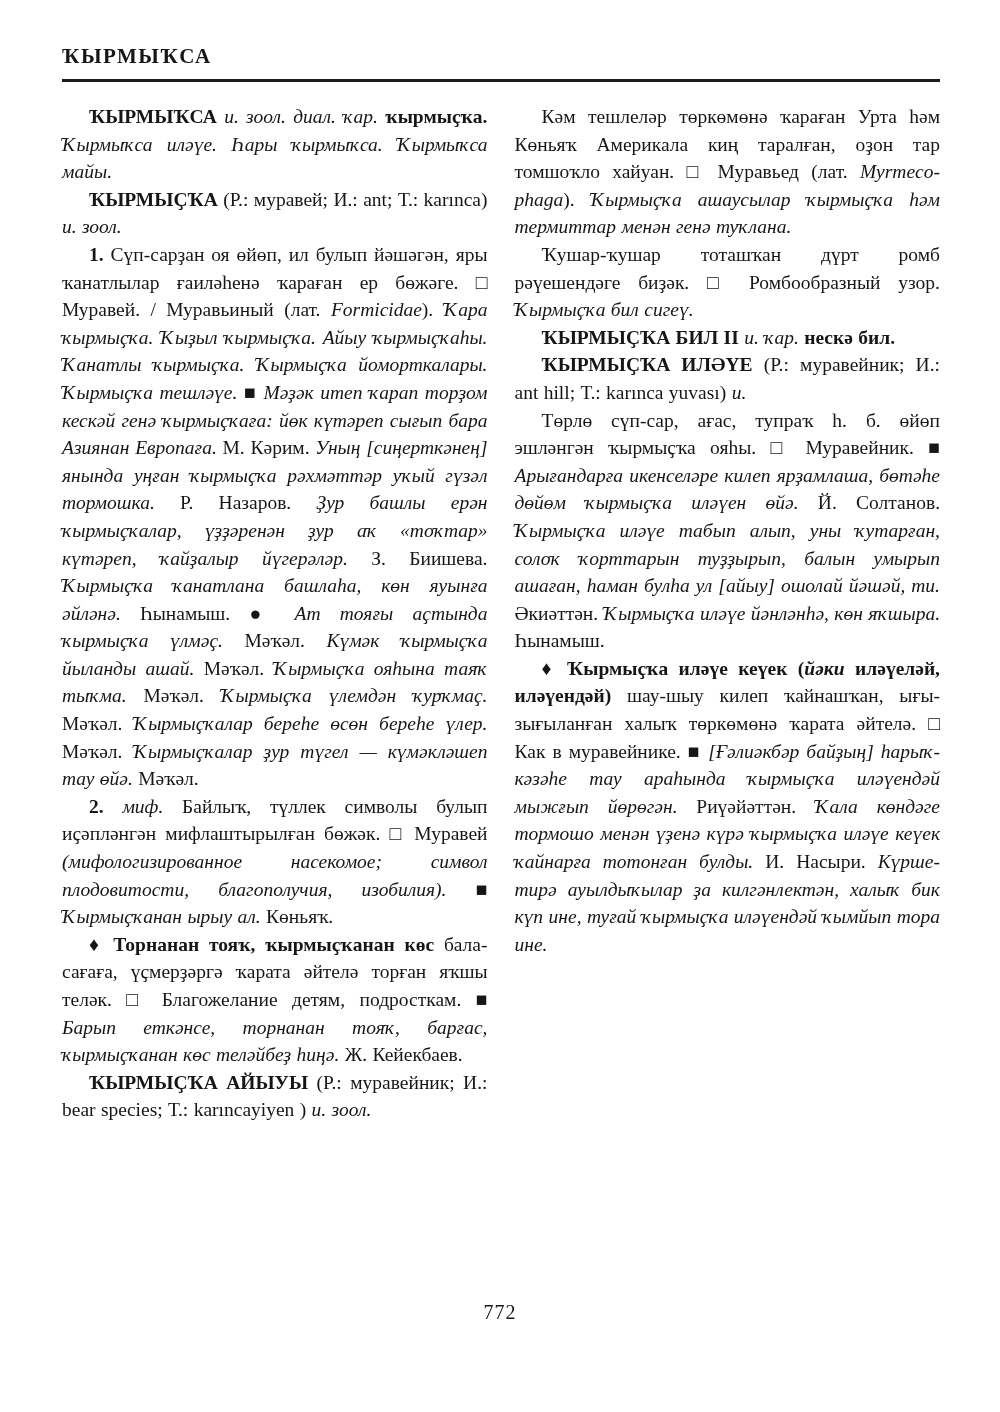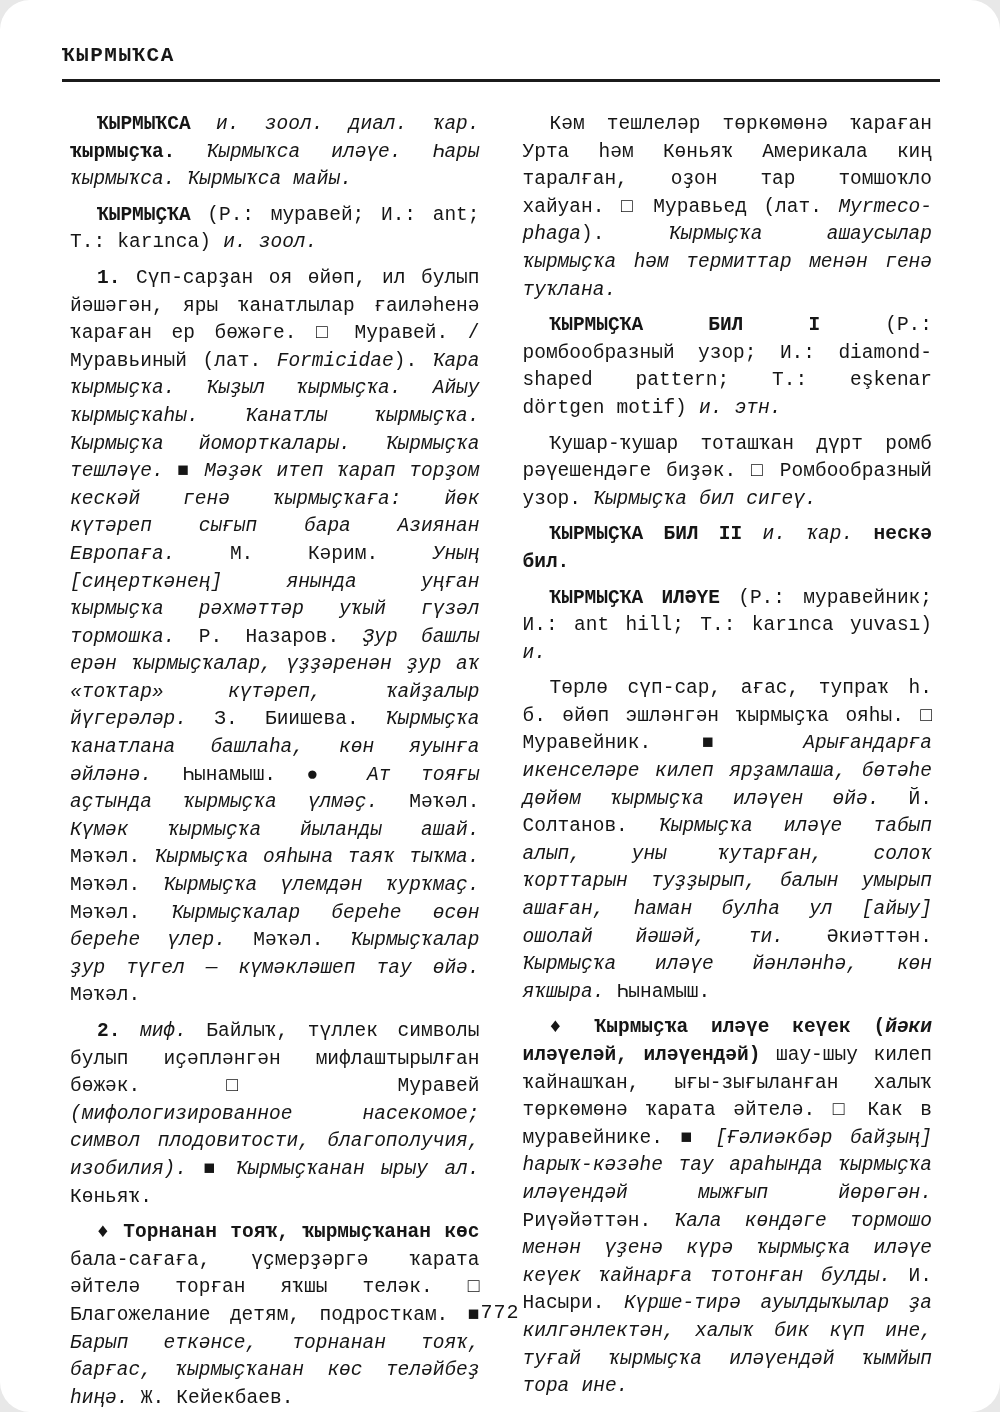--- a/index.html
+++ b/index.html
@@ -2,43 +2,42 @@
 <html><head>
 <meta charset="utf-8">
 <style>
   html,body{margin:0;padding:0;background:#e8e8e8;}
   .page{
     position:relative;
     width:1000px;height:1412px;
     margin:0 auto;
     background:#ffffff;
     color:#161616;
-    font-family:Liberation Mono, monospace;
+    font-family:Liberation Serif, serif;
     overflow:hidden;
-    border-radius:30px;
   }
   .running-head{
     position:absolute;top:44px;left:62px;
     font-weight:700;font-size:21px;letter-spacing:1.5px;
   }
   .head-rule{
     position:absolute;top:79px;left:62px;width:878px;height:3px;
     background:#1b1b1b;
   }
   .columns{
     position:absolute;top:103px;left:62px;width:878px;
     display:flex;gap:27px;
   }
   .col{
     flex:1;min-width:0;
     text-align:justify;
     font-size:19.5px;line-height:27.6px;
     word-spacing:0.5px;
   }
-  .para{margin:8px;text-indent:27px;}
+  .para{margin:0;text-indent:27px;}
   .para.noindent{text-indent:0;}
   .s-r{}
   .s-b{font-weight:700;}
   .s-i{font-style:italic;}
   .s-bi{font-weight:700;font-style:italic;}
   .page-number{
     position:absolute;top:1301px;left:0;width:100%;
     text-align:center;font-size:20px;letter-spacing:1px;
   }
 </style>
@@ -52,21 +51,20 @@
     <div class="col" id="col-left">
         <p class="para"><span class="s-b">ҠЫРМЫҠСА </span><span class="s-i">и. зоол. диал. ҡар. </span><span class="s-b">ҡырмыҫҡа. </span><span class="s-i">Ҡырмыҡса иләүе. Һары ҡырмыҡса. Ҡырмыҡса майы.</span></p>
         <p class="para"><span class="s-b">ҠЫРМЫҪҠА </span><span class="s-r">(Р.: муравей; И.: ant; Т.: karınca) </span><span class="s-i">и. зоол.</span></p>
         <p class="para"><span class="s-b">1. </span><span class="s-r">Сүп-сарҙан оя өйөп, ил булып йәшәгән, яры ҡанатлылар ғаиләһенә ҡараған ер бөжәге. □ Муравей. / Муравьиный (лат. </span><span class="s-i">Formicidae</span><span class="s-r">). </span><span class="s-i">Ҡара ҡырмыҫҡа. Ҡыҙыл ҡырмыҫҡа. Айыу ҡырмыҫҡаһы. Ҡанатлы ҡырмыҫҡа. Ҡырмыҫҡа йоморткалары. Ҡырмыҫҡа тешләүе. </span><span class="s-r">■ </span><span class="s-i">Мәҙәк итеп ҡарап торҙом кескәй генә ҡырмыҫҡаға: йөк күтәреп сығып бара Азиянан Европаға. </span><span class="s-r">М. Кәрим. </span><span class="s-i">Уның [сиңерткәнең] янында уңған ҡырмыҫҡа рәхмәттәр уҡый гүзәл тормошка. </span><span class="s-r">Р. Назаров. </span><span class="s-i">Ҙур башлы ерән ҡырмыҫҡалар, үҙҙәренән ҙур аҡ «тоҡтар» күтәреп, ҡайҙалыр йүгерәләр. </span><span class="s-r">З. Биишева. </span><span class="s-i">Ҡырмыҫҡа ҡанатлана башлаһа, көн яуынға әйләнә. </span><span class="s-r">Һынамыш. ● </span><span class="s-i">Ат тояғы аҫтында ҡырмыҫҡа үлмәҫ. </span><span class="s-r">Мәҡәл. </span><span class="s-i">Күмәк ҡырмыҫҡа йыланды ашай. </span><span class="s-r">Мәҡәл. </span><span class="s-i">Ҡырмыҫҡа ояһына таяҡ тыҡма. </span><span class="s-r">Мәҡәл. </span><span class="s-i">Ҡырмыҫҡа үлемдән ҡурҡмаҫ. </span><span class="s-r">Мәҡәл. </span><span class="s-i">Ҡырмыҫҡалар береһе өсөн береһе үлер. </span><span class="s-r">Мәҡәл. </span><span class="s-i">Ҡырмыҫҡалар ҙур түгел — күмәкләшеп тау өйә. </span><span class="s-r">Мәҡәл.</span></p>
         <p class="para"><span class="s-b">2. </span><span class="s-i">миф. </span><span class="s-r">Байлыҡ, түллек символы булып иҫәпләнгән мифлаштырылған бөжәк. □ Муравей </span><span class="s-i">(мифологизированное насекомое; символ плодовитости, благополучия, изобилия). </span><span class="s-r">■ </span><span class="s-i">Ҡырмыҫҡанан ырыу ал. </span><span class="s-r">Көньяҡ.</span></p>
         <p class="para"><span class="s-r">♦ </span><span class="s-b">Торнанан тояҡ, ҡырмыҫҡанан көс </span><span class="s-r">бала-сағаға, үҫмерҙәргә ҡарата әйтелә торған яҡшы теләк. □ Благожелание детям, подросткам. ■ </span><span class="s-i">Барып еткәнсе, торнанан тояҡ, барғас, ҡырмыҫҡанан көс теләйбеҙ һиңә. </span><span class="s-r">Ж. Кейекбаев.</span></p>
         <p class="para"><span class="s-b">ҠЫРМЫҪҠА АЙЫУЫ </span><span class="s-r">(Р.: муравейник; И.: bear species; Т.: karıncayiyen ) </span><span class="s-i">и. зоол.</span></p>
       </div>
     <div class="col" id="col-right">
         <p class="para"><span class="s-r">Кәм тешлеләр төркөмөнә ҡараған Урта һәм Көньяҡ Америкала киң таралған, оҙон тар томшоҡло хайуан. □ Муравьед (лат. </span><span class="s-i">Myrmeco-phaga</span><span class="s-r">). </span><span class="s-i">Ҡырмыҫҡа ашаусылар ҡырмыҫҡа һәм термиттар менән генә туҡлана.</span></p>
-        <p class="para"><span class="s-b">ҠЫРМЫҪҠА БИЛ I </span><span class="s-r">(Р.: ромбообразный узор; И.: diamond-shaped pattern; Т.: eşkenar dörtgen motif) </span><span class="s-i">и. этн.</span></p>
         <p class="para"><span class="s-r">Ҡушар-ҡушар тоташҡан дүрт ромб рәүешендәге биҙәк. □ Ромбообразный узор. </span><span class="s-i">Ҡырмыҫҡа бил сигеү.</span></p>
         <p class="para"><span class="s-b">ҠЫРМЫҪҠА БИЛ II </span><span class="s-i">и. ҡар. </span><span class="s-b">нескә бил.</span></p>
         <p class="para"><span class="s-b">ҠЫРМЫҪҠА ИЛӘҮЕ </span><span class="s-r">(Р.: муравейник; И.: ant hill; Т.: karınca yuvası) </span><span class="s-i">и.</span></p>
         <p class="para"><span class="s-r">Төрлө сүп-сар, ағас, тупраҡ һ. б. өйөп эшләнгән ҡырмыҫҡа ояһы. □ Муравейник. ■ </span><span class="s-i">Арығандарға икенселәре килеп ярҙамлаша, бөтәһе дөйөм ҡырмыҫҡа иләүен өйә. </span><span class="s-r">Й. Солтанов. </span><span class="s-i">Ҡырмыҫҡа иләүе табып алып, уны ҡутарған, солоҡ ҡорттарын туҙҙырып, балын умырып ашаған, һаман булһа ул [айыу] ошолай йәшәй, ти. </span><span class="s-r">Әкиәттән. </span><span class="s-i">Ҡырмыҫҡа иләүе йәнләнһә, көн яҡшыра. </span><span class="s-r">Һынамыш.</span></p>
         <p class="para"><span class="s-r">♦ </span><span class="s-b">Ҡырмыҫҡа иләүе кеүек (</span><span class="s-bi">йәки </span><span class="s-b">иләүеләй, иләүендәй) </span><span class="s-r">шау-шыу килеп ҡайнашҡан, ығы-зығыланған халыҡ төркөмөнә ҡарата әйтелә. □ Как в муравейнике. ■ </span><span class="s-i">[Ғәлиәкбәр байҙың] һарыҡ-кәзәһе тау араһында ҡырмыҫҡа иләүендәй мыжғып йөрөгән. </span><span class="s-r">Риүәйәттән. </span><span class="s-i">Ҡала көндәге тормошо менән үҙенә күрә ҡырмыҫҡа иләүе кеүек ҡайнарға тотонған булды. </span><span class="s-r">И. Насыри. </span><span class="s-i">Күрше-тирә ауылдыҡылар ҙа килгәнлектән, халыҡ бик күп ине, туғай ҡырмыҫҡа иләүендәй ҡымйып тора ине. </span></p>
       </div>
   </div>
   <div class="page-number">772</div>
 </div>
 

